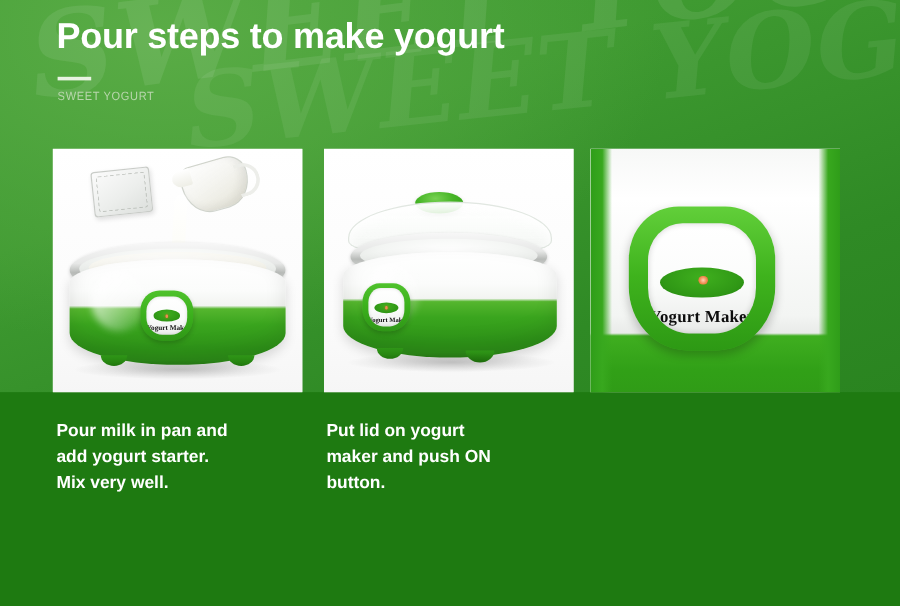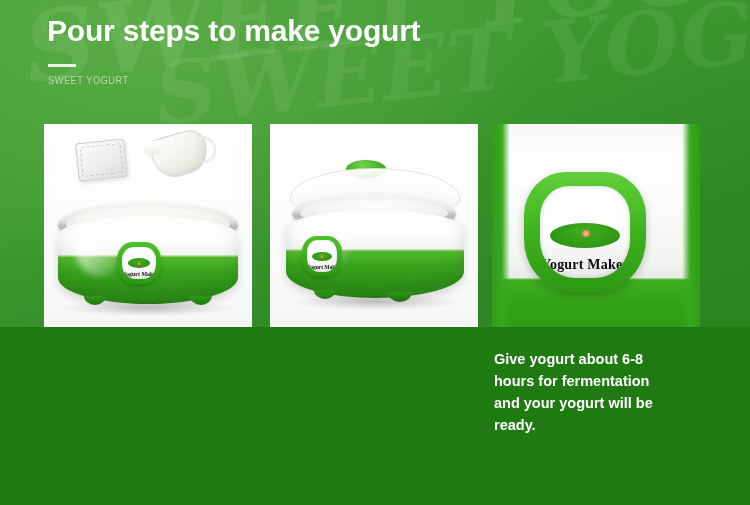--- a/index.html
+++ b/index.html
@@ -456,19 +456,21 @@
             <div class="closeup-led"></div>
             <div class="closeup-label">Yogurt Maker</div>
           </div>
         </div>
       </div>
     </div>
 
   </div>
 
   <div class="bottom-band">
-    <div class="caption" id="caption-3">Give yogurt about 6-8
-hours for fermentation
-and your yogurt will be
-ready.</div>
+    <div class="caption" id="caption-1">Pour milk in pan and
+add yogurt starter.
+Mix very well.</div>
+    <div class="caption" id="caption-2">Put lid on yogurt
+maker and push ON
+button.</div>
   </div>
 
 </div>
 
 </body></html>

